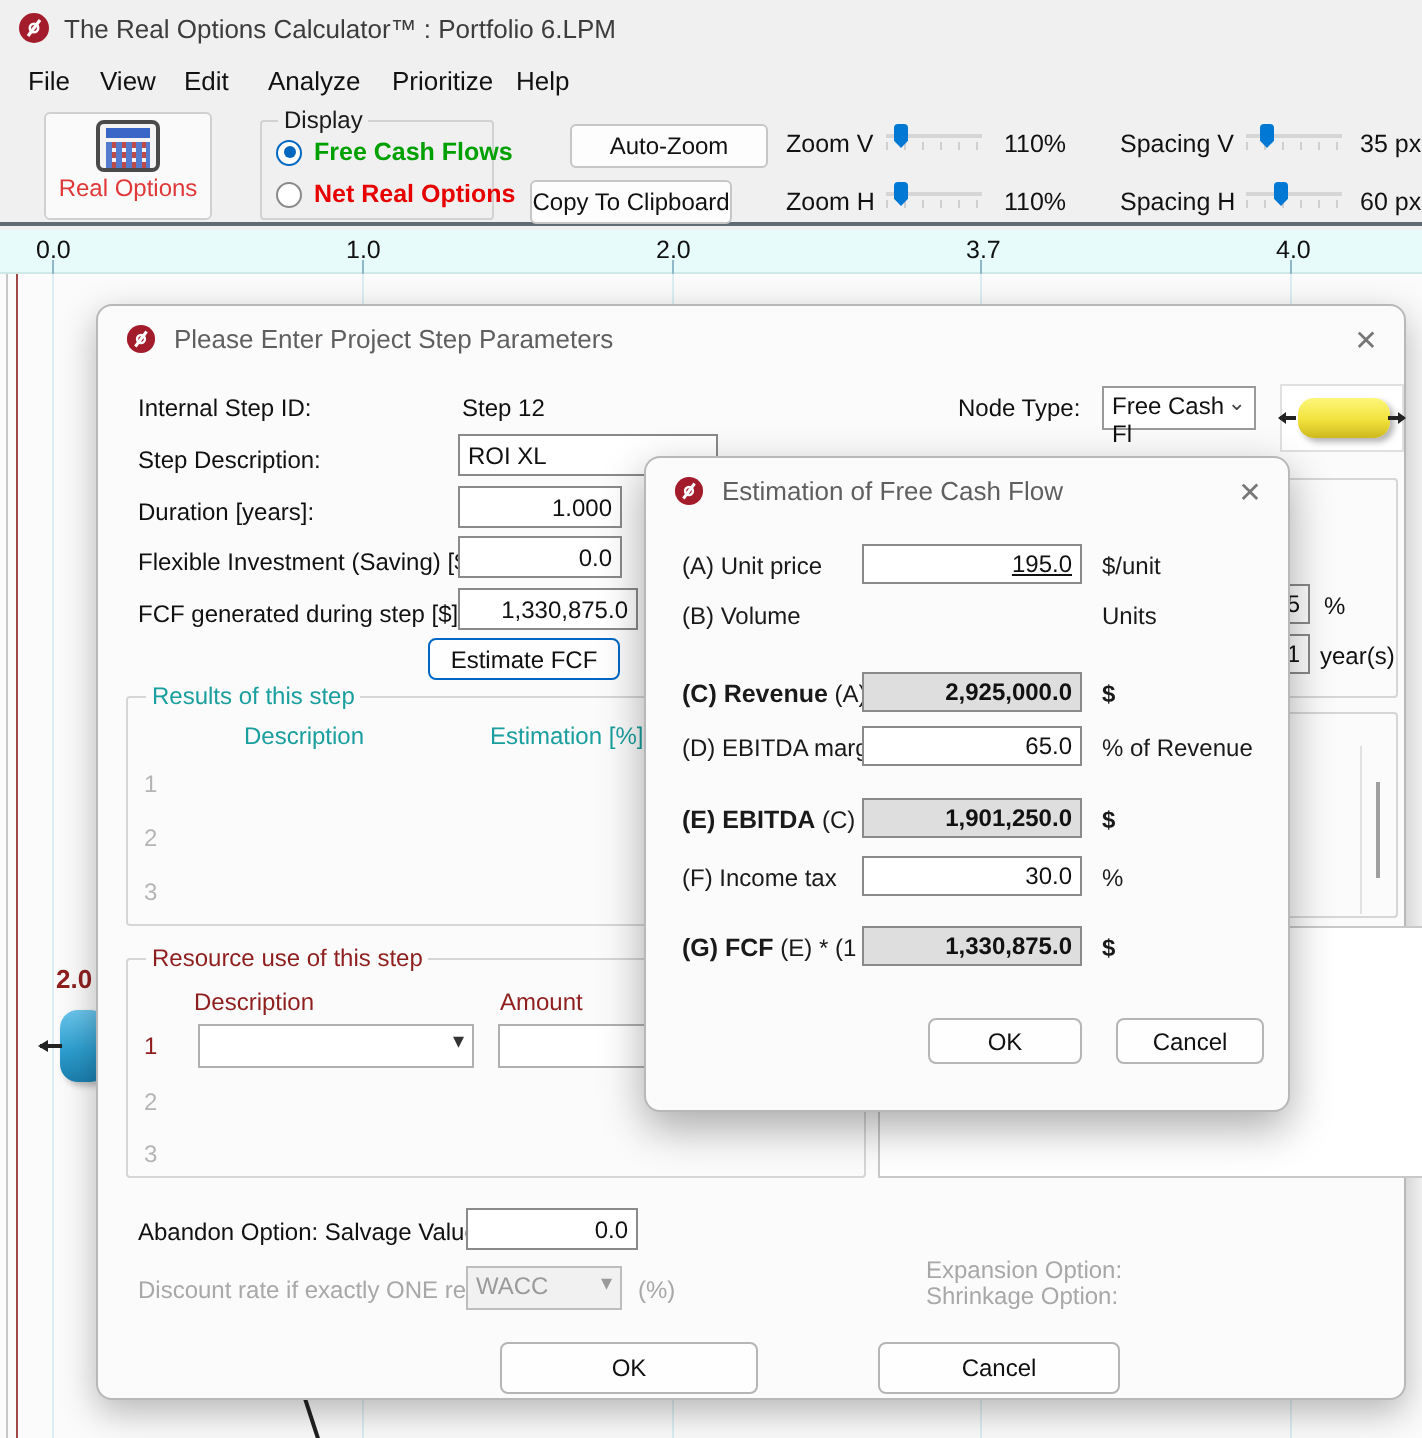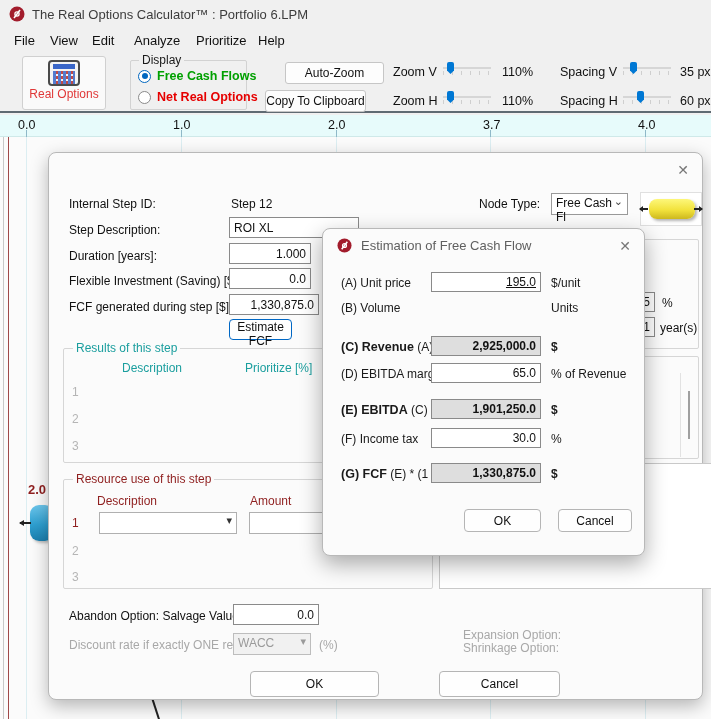--- a/index.html
+++ b/index.html
@@ -221,38 +221,46 @@
     <div class="gridline" style="left:645px"></div>
     <div id="vline-grey"></div>
     <div id="vline-maroon"></div>
     <div id="row-label-20">2.0</div>
     <div id="blue-node"></div>
     <div id="node-arrow"></div>
     <div id="edge-line"></div>
   </div>
 
   <div class="dialog" style="left:48px;top:152px;width:655px;height:548px">
+    <div class="dlg-title">
+      <svg class="app-icon" style="width:15px;height:15px" viewBox="0 0 16 16">
+        <circle cx="8" cy="8" r="7.5" fill="#a21c2c"></circle>
+        <path d="M5 12 L11 4" stroke="#fff" stroke-width="1.6" fill="none"></path>
+        <circle cx="8" cy="8" r="2.1" fill="none" stroke="#fff" stroke-width="1.3"></circle>
+      </svg>
+      <span>Please Enter Project Step Parameters</span>
+    </div>
     <div class="dlg-close" style="right:10px">✕</div>
 
     <div class="fld-label" style="left:20px;top:44px">Internal Step ID:</div>
     <div class="fld-label" style="left:182px;top:44px">Step 12</div>
 
     <div class="fld-label" style="left:20px;top:70px">Step Description:</div>
     <input class="tbox" style="left: 180px; top: 64px; width: 130px; height: 21px;" value="ROI XL">
 
     <div class="fld-label" style="left:20px;top:96px">Duration  [years]:</div>
     <input class="tbox num" style="left: 180px; top: 90px; width: 82px; height: 21px;" value="1.000">
 
     <div class="fld-label" style="left:20px;top:121px">Flexible Investment (Saving)  [$]:</div>
     <input class="tbox num" style="left: 180px; top: 115px; width: 82px; height: 21px;" value="0.0">
 
     <div class="fld-label" style="left:20px;top:147px">FCF generated during step  [$]:</div>
     <input class="tbox num" style="left: 180px; top: 141px; width: 90px; height: 21px;" value="1,330,875.0">
 
-    <button class="btn" style="left:180px;top:166px;width:63px;height:21px;border:1px solid #0067c4;border-radius:4px">Estimate FCF</button>
+    <button class="btn" style="left:165px;top:166px;width:96px;height:21px;border:1px solid #0067c4;border-radius:4px">Estimate FCF</button>
 
     <div class="fld-label" style="left:430px;top:44px">Node Type:</div>
     <div class="combo" style="left:502px;top:40px;width:77px;height:22px">
       <span>Free Cash Fl</span>
       <span class="arr">⌄</span>
     </div>
 
     <div class="dlg-group" id="right-group1">
       <input class="tbox num" style="left: 124px; top: 52px; width: 93px; height: 20px;" value="5">
       <div class="fld-label" style="left:224px;top:56px">%</div>
@@ -265,21 +273,21 @@
     </div>
 
     <div id="right-list">
       
       
     </div>
 
     <div class="dlg-group" style="left:14px;top:195px;width:370px;height:115px">
       <div class="glabel teal">Results of this step</div>
       <div class="fld-label teal" style="left:58px;top:12px">Description</div>
-      <div class="fld-label teal" style="left:181px;top:12px">Prioritize [%]</div>
+      <div class="fld-label teal" style="left:181px;top:12px">Estimation [%]</div>
       <div class="rownum" style="left:8px;top:36px">1</div>
       <div class="rownum" style="left:8px;top:63px">2</div>
       <div class="rownum" style="left:8px;top:90px">3</div>
     </div>
 
     <div class="dlg-group" style="left:14px;top:326px;width:370px;height:110px">
       <div class="glabel darkred">Resource use of this step</div>
       <div class="fld-label darkred" style="left:33px;top:14px">Description</div>
       <div class="fld-label darkred" style="left:186px;top:14px">Amount</div>
       <div class="rownum darkred" style="left:8px;top:36px;color:#8f1f1f">1</div>

